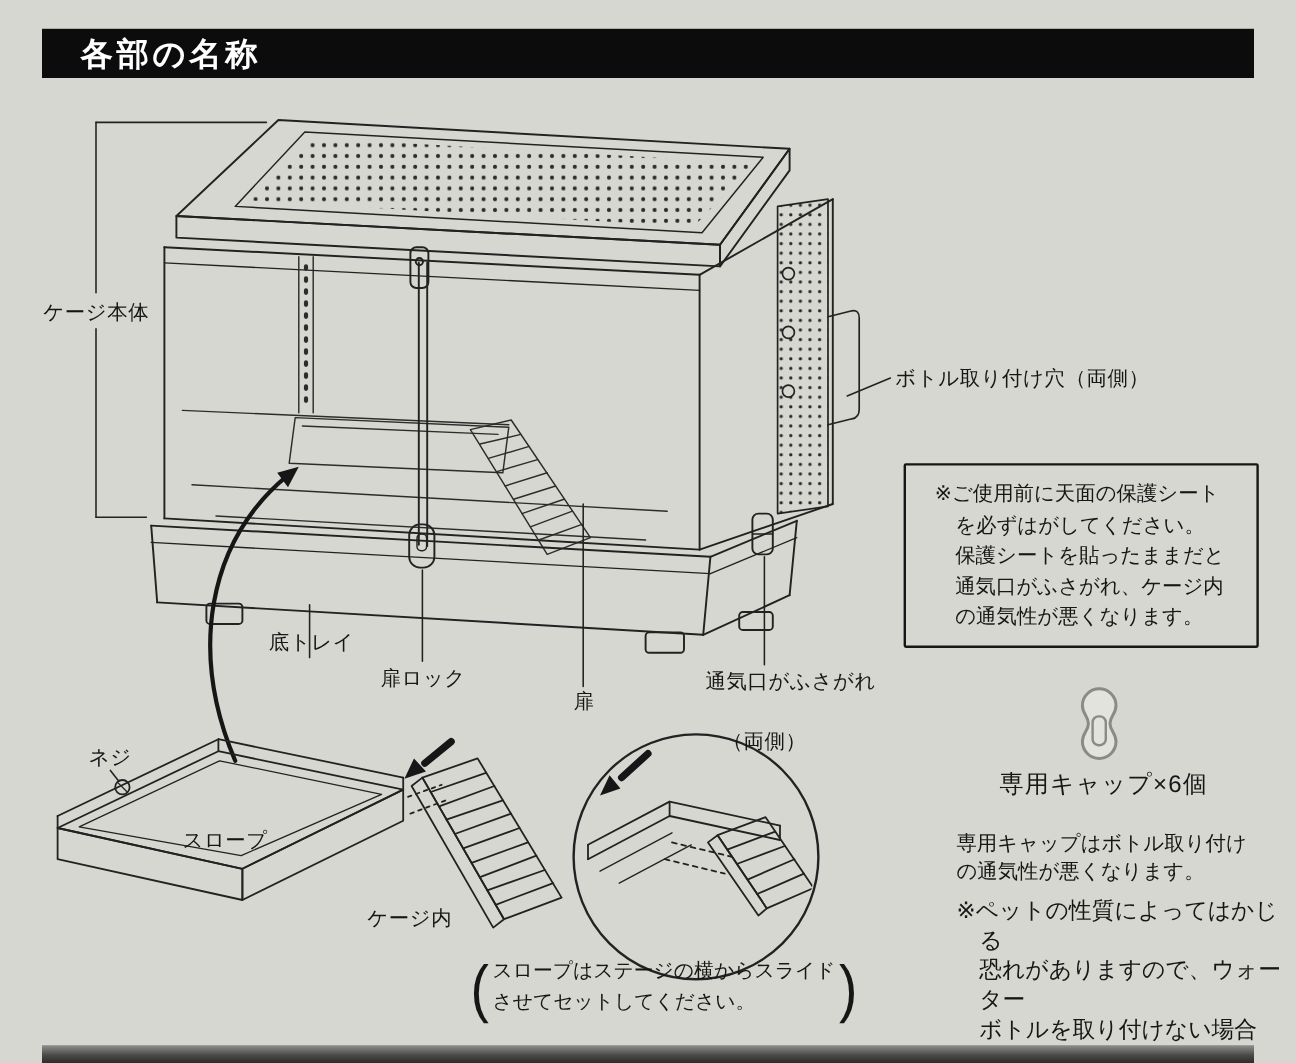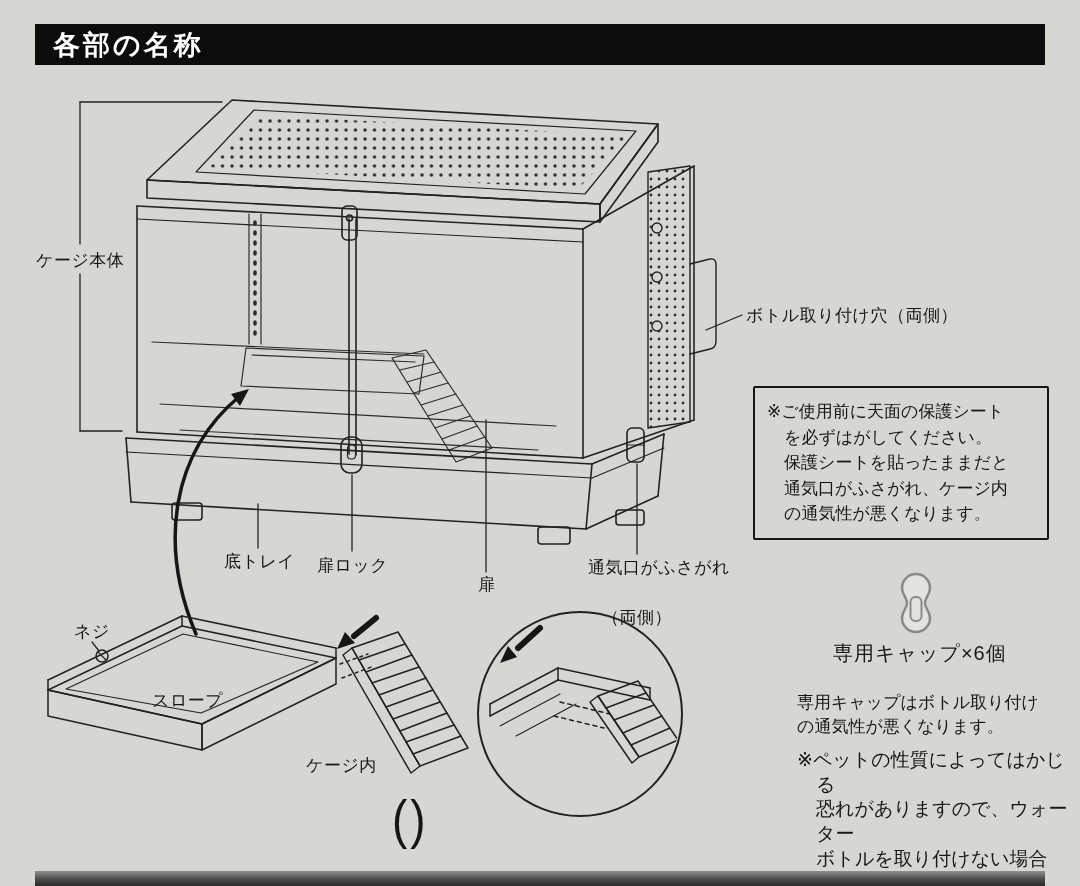--- a/index.html
+++ b/index.html
@@ -1,25 +1,25 @@
 <!DOCTYPE html>
 <html><head>
 <meta charset="utf-8">
 <style>
   *{box-sizing:border-box;margin:0;padding:0}
   html,body{width:1080px;height:886px}
   body{position:relative;background:#d7d7d1;font-family:"Liberation Sans","DejaVu Sans",sans-serif;color:#161616;overflow:hidden}
   .abs{position:absolute}
-  .header-bar{left:35px;top:24px;width:1010px;height:41px;background:#0c0c0c;display:flex;align-items:center;padding-left:18px}
+  .header-bar{left:35px;top:24px;width:1010px;height:41px;background:#0c0c0c;display:flex;align-items:center;padding-left:32px}
   .header-title{color:#ffffff;font-size:27px;font-weight:bold;letter-spacing:3px}
   svg.art{left:0;top:0}
   .lbl{font-size:17px;white-space:nowrap;letter-spacing:.5px}
   .pre{white-space:pre-line}
   .hang{padding-left:1em;text-indent:-1em}
-  .note-box{left:753px;top:386px;width:296px;border:2px solid #161616;border-radius:2px;padding:11px 12px;font-size:17px;line-height:1.5}
+  .note-box{left:753px;top:386px;width:296px;border:2px solid #161616;border-radius:2px;padding:11px 24px;font-size:17px;line-height:1.5}
   .cap-label{left:833px;top:640px;font-size:20px;letter-spacing:1px}
   .cap-note{left:797px;top:691px;font-size:17px;line-height:1.42}
   .pet-note{left:797px;top:748px;font-size:19px;line-height:1.3}
   .slope-note{left:392px;top:797px;display:flex;align-items:center;gap:3px}
   .slope-note .paren{font-size:46px;font-weight:300;line-height:1;transform:scaleY(1.15)}
   .slope-note .txt{font-size:16.5px;line-height:1.55}
   .footer-bar{left:35px;top:871px;width:1010px;height:15px;background:linear-gradient(180deg,#90908e,#4a4a48 55%,#2b2b29)}
 </style>
 </head>
 <body>
@@ -187,31 +187,33 @@
   </g>
 
   <g>
     <path d="M902,588 a14,14 0 0 1 28,0 c0,7 -5,9 -5,15 c0,6 5,8 5,15 a14,14 0 0 1 -28,0 c0,-7 5,-9 5,-15 c0,-6 -5,-8 -5,-15 z" fill="#e3e3dd" stroke="#8a8a86" stroke-width="2.5" stroke-linejoin="round"></path>
     <rect x="910.5" y="597" width="11" height="24" rx="5" fill="none" stroke="#8a8a86" stroke-width="2"></rect>
   </g>
 </svg>
 
 <div class="abs lbl" style="left:36px;top:249px">ケージ本体</div>
 <div class="abs lbl" style="left:746px;top:304px">ボトル取り付け穴（両側）</div>
-<div class="abs lbl" style="left:224px;top:550px">底トレイ</div>
+<div class="abs lbl" style="left:224px;top:524px">底トレイ</div>
 <div class="abs lbl" style="left:317px;top:554px">扉ロック</div>
 <div class="abs lbl" style="left:478px;top:573px">扉</div>
 <div class="abs lbl" style="left:588px;top:556px">通気口がふさがれ</div>
 <div class="abs lbl" style="left:602px;top:606px">（両側）</div>
 <div class="abs lbl" style="left:74px;top:620px">ネジ</div>
 <div class="abs lbl" style="left:152px;top:689px">スロープ</div>
 <div class="abs lbl" style="left:306px;top:754px">ケージ内</div>
 
 <div class="abs slope-note">
   <span class="paren">(</span>
+  <span class="txt pre">スロープはステージの横からスライド
+させてセットしてください。</span>
   <span class="paren">)</span>
 </div>
 
 <div class="abs note-box">
   <div class="pre hang">※ご使用前に天面の保護シート
 を必ずはがしてください。
 保護シートを貼ったままだと
 通気口がふさがれ、ケージ内
 の通気性が悪くなります。</div>
 </div>

